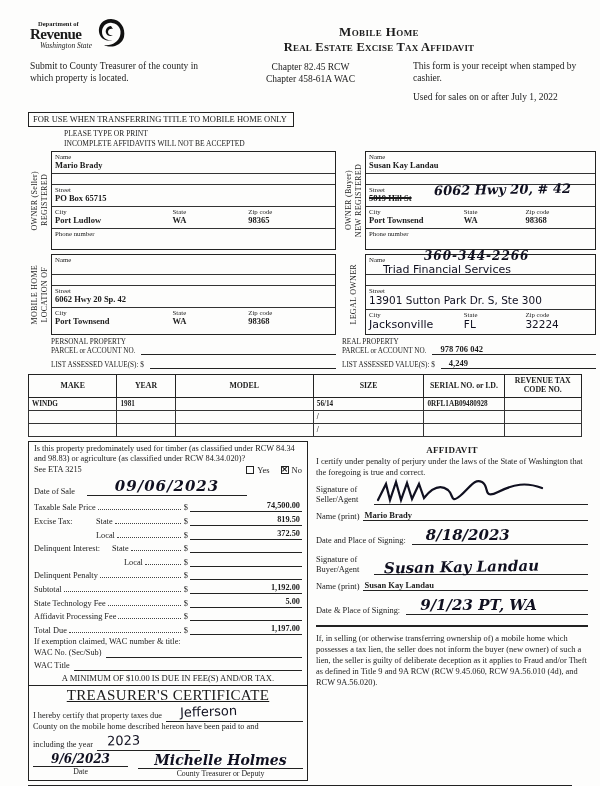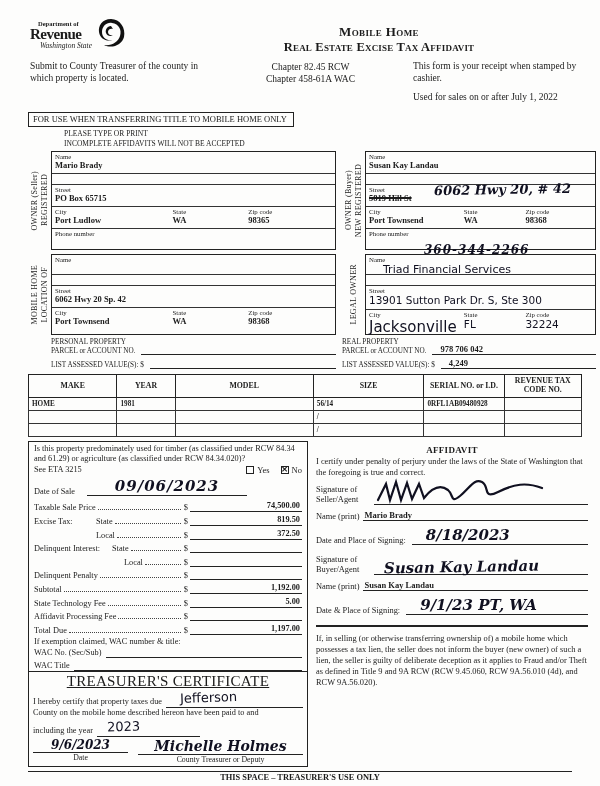--- a/index.html
+++ b/index.html
@@ -48,21 +48,21 @@
   .csz { display:flex; padding:0; }
   .csz > div { padding:1px 3px; }
   .csz .c { flex:1.6; } .csz .s { flex:1; } .csz .z { flex:1.2; }
   .phrow { height:20px; }
   .strike { text-decoration:line-through; text-decoration-thickness:1.5px; }
   
   .hw { font-family:"DejaVu Serif", serif; font-style:italic; font-weight:bold;
         color:#101020; }
   .hwp { font-family:"DejaVu Sans", sans-serif; color:#101020; }
   .hw-street { position:absolute; left:68px; top:-3px; font-size:13px; transform:rotate(-1deg); }
-  .hw-phone { position:absolute; left:58px; top:14px; font-size:12px; letter-spacing:1px;}
+  .hw-phone { position:absolute; left:58px; top:20px; font-size:12px; letter-spacing:1px;}
   
   .parcels { display:flex; padding:3px 4px 0 28px; gap:6px; }
   .pcol-l { width:308px; padding-left:23px; }
   .pcol-r { width:254px; }
   .plbl { font-size:7.2px; line-height:1.2; }
   .prow1 { display:flex; align-items:flex-end; }
   .prow2 { display:flex; align-items:flex-end; margin-top:3px; }
   .pline { flex:1; border-bottom:1.2px solid #222; margin-left:6px; min-height:11px;
            font-size:8.5px; font-weight:bold; padding-left:8px;}
   
@@ -302,21 +302,21 @@
           <span class="fval hwp" style="font-size:11px; margin-left:14px; font-weight:normal;">Triad Financial Services</span>
         </div>
         <div class="orow blankrow"></div>
         <div class="orow" style="height:24px;">
           <span class="flabel">Street</span>
           <span class="fval hwp" style="font-size:10.5px; font-weight:normal;">13901 Sutton Park Dr. S, Ste 300</span>
         </div>
         <div class="orow csz" style="height:24px;">
           <div class="c">
             <span class="flabel">City</span>
-            <span class="fval hwp" style="font-size:15px; font-weight:normal;">Jacksonville</span>
+            <span class="fval hwp" style="font-size:11px; font-weight:normal;">Jacksonville</span>
           </div>
           <div class="s">
             <span class="flabel">State</span>
             <span class="fval hwp" style="font-size:10.5px; font-weight:normal;">FL</span>
           </div>
           <div class="z">
             <span class="flabel">Zip code</span>
             <span class="fval hwp" style="font-size:10.5px; font-weight:normal;">32224</span>
           </div>
         </div>
@@ -361,21 +361,21 @@
         <th class="cw0">MAKE</th>
         <th class="cw1">YEAR</th>
         <th class="cw2">MODEL</th>
         <th class="cw3">SIZE</th>
         <th class="cw4">SERIAL NO. or I.D.</th>
         <th class="cw5">REVENUE TAX CODE NO.</th>
       </tr>
     </thead>
     <tbody>
       <tr>
-        <td>HOME</td>
+        <td>WINDG</td>
         <td>1981</td>
         <td></td>
         <td>56/14</td>
         <td>0RFL1AB09480928</td>
         <td></td>
       </tr>
       <tr>
         <td></td>
         <td></td>
         <td></td>
@@ -392,21 +392,21 @@
         <td></td>
       </tr>
     </tbody>
   </table>
 
   
   <div class="bottom">
 
     <div class="bleft">
       <div class="bl-pad">
-        <div class="timber">Is this property predominately used for timber (as classified under RCW 84.34 and 61.29) or agriculture (as classified under RCW 84.34.020)?</div>
+        <div class="timber">Is this property predominately used for timber (as classified under RCW 84.34 and 98.83) or agriculture (as classified under RCW 84.34.020)?</div>
         <div class="eta-row">
           <span class="eta">See ETA 3215</span>
           <span class="chk">
             <span class="box"></span>
             <span>Yes</span>
             <span class="box" style="margin-left:8px;">✕</span>
             <span>No</span>
           </span>
         </div>
         <div class="dos-row">
@@ -492,20 +492,21 @@
         <div>If exemption claimed, WAC number &amp; title:</div>
         <div class="wline">
           <span>WAC No. (Sec/Sub)</span>
           <span class="pline"></span>
         </div>
         <div class="wline" style="margin-top:2px;">
           <span>WAC Title</span>
           <span class="pline"></span>
         </div>
       </div>
+      <div class="minimum">A MINIMUM OF $10.00 IS DUE IN FEE(S) AND/OR TAX.</div>
 
       <div class="tcert">
         <div class="tcert-title">TREASURER'S CERTIFICATE</div>
         <div class="tc-line">
           <span>I hereby certify that property taxes due</span>
           <span class="tc-fill"><span class="hwp hw-county">Jefferson</span></span>
         </div>
         <div class="tc-line">County on the mobile home described hereon have been paid to and</div>
         <div class="tc-line">
           <span>including the year</span>

